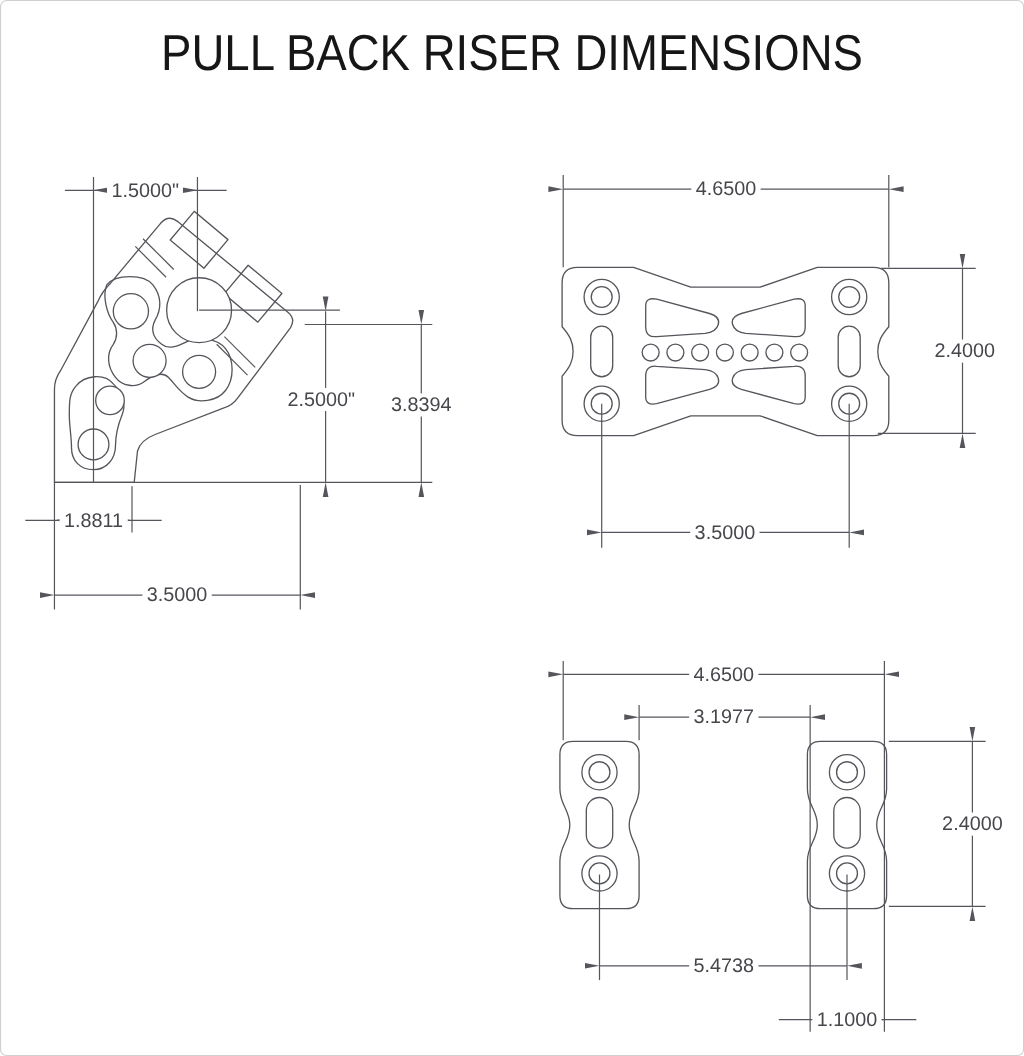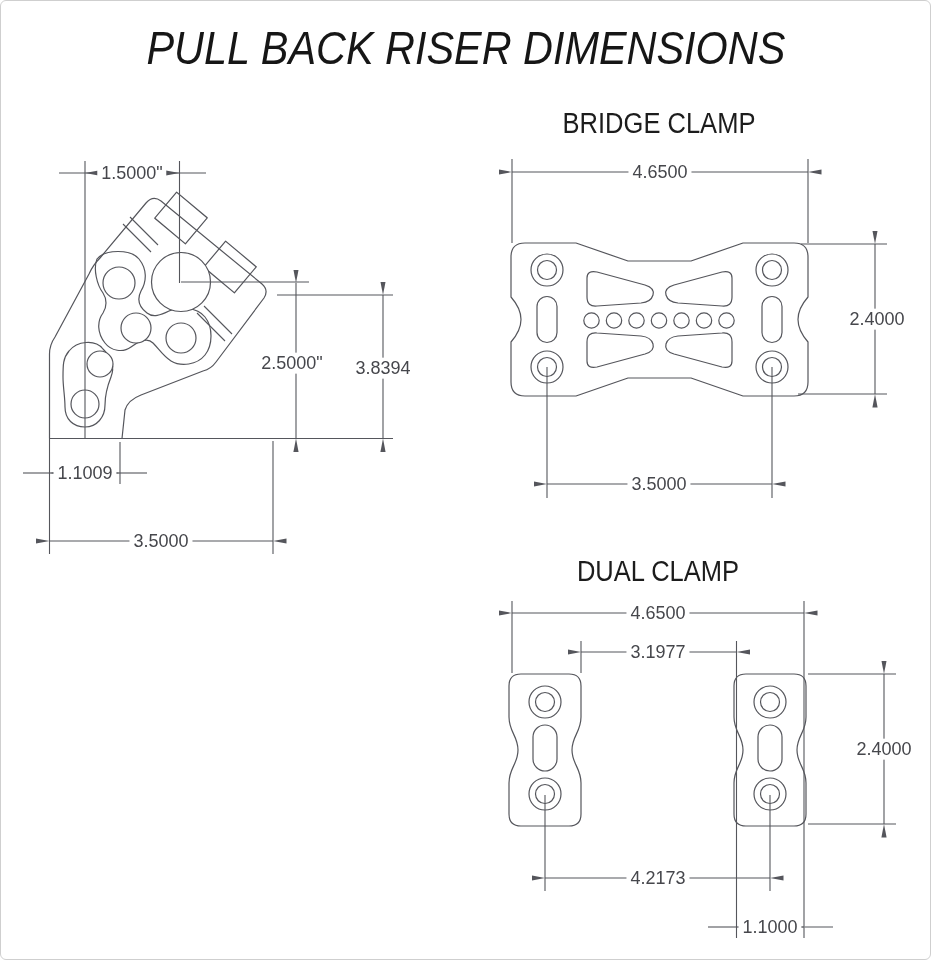--- a/index.html
+++ b/index.html
@@ -3,21 +3,21 @@
 <meta charset="utf-8">
 <style>
   html,body{margin:0;padding:0;background:#fff;}
   .page{
     position:relative;width:931px;height:960px;background:#fff;
     border:1px solid #cfcfcf;border-radius:6px;box-sizing:border-box;
     font-family:"Liberation Sans", sans-serif;overflow:hidden;
   }
   .main-title{
     position:absolute;left:0;top:20px;width:100%;text-align:center;
-    font-size:46px;color:#161616;white-space:nowrap;font-style:italic;
+    font-size:46px;color:#161616;white-space:nowrap;
   }
   .main-title .squeeze{display:inline-block;transform:scaleX(0.9);transform-origin:center;letter-spacing:0px;}
   .section-title{
     position:absolute;transform:translate(-50%,-50%);
     font-size:29px;color:#1c1c1c;white-space:nowrap;
   }
   .section-title .squeeze{display:inline-block;transform:scaleX(0.88);transform-origin:center;}
   .dim-label{
     position:absolute;transform:translate(-50%,-50%);
     font-size:18px;color:#46474c;background:#fff;padding:0 4px;
@@ -217,36 +217,30 @@
       <line class="thin" x1="735.5" y1="926" x2="803" y2="926"></line>
       <line class="thin" x1="707" y1="926" x2="735.5" y2="926" marker-end="url(#arw)"></line>
       <line class="thin" x1="832" y1="926" x2="803.5" y2="926" marker-end="url(#arw)"></line>
     </g>
   </svg>
 
   <div class="main-title">
     <span class="squeeze">PULL BACK RISER DIMENSIONS</span>
   </div>
 
-  <div class="section-title" style="left:658px;top:122px;">
-    <span class="squeeze">BRIDGE CLAMP</span>
-  </div>
-  <div class="section-title" style="left:657px;top:570px;">
-    <span class="squeeze">DUAL CLAMP</span>
-  </div>
 
   <div class="dim-label" style="left:131px;top:172px;">1.5000"</div>
   <div class="dim-label" style="left:291px;top:362px;">2.5000"</div>
   <div class="dim-label" style="left:382px;top:367px;">3.8394</div>
-  <div class="dim-label" style="left:84px;top:472px;">1.1009</div>
+  <div class="dim-label" style="left:84px;top:472px;">1.8811</div>
   <div class="dim-label" style="left:160px;top:540px;">3.5000</div>
 
   <div class="dim-label" style="left:659px;top:171px;">4.6500</div>
   <div class="dim-label" style="left:876px;top:318px;">2.4000</div>
   <div class="dim-label" style="left:658px;top:483px;">3.5000</div>
 
   <div class="dim-label" style="left:657px;top:612px;">4.6500</div>
   <div class="dim-label" style="left:657px;top:651px;">3.1977</div>
   <div class="dim-label" style="left:883px;top:748px;">2.4000</div>
-  <div class="dim-label" style="left:657px;top:877px;">4.2173</div>
+  <div class="dim-label" style="left:657px;top:877px;">5.4738</div>
   <div class="dim-label" style="left:769px;top:926px;text-align:right;">1.1000</div>
 
 </div>
 
 </body></html>

